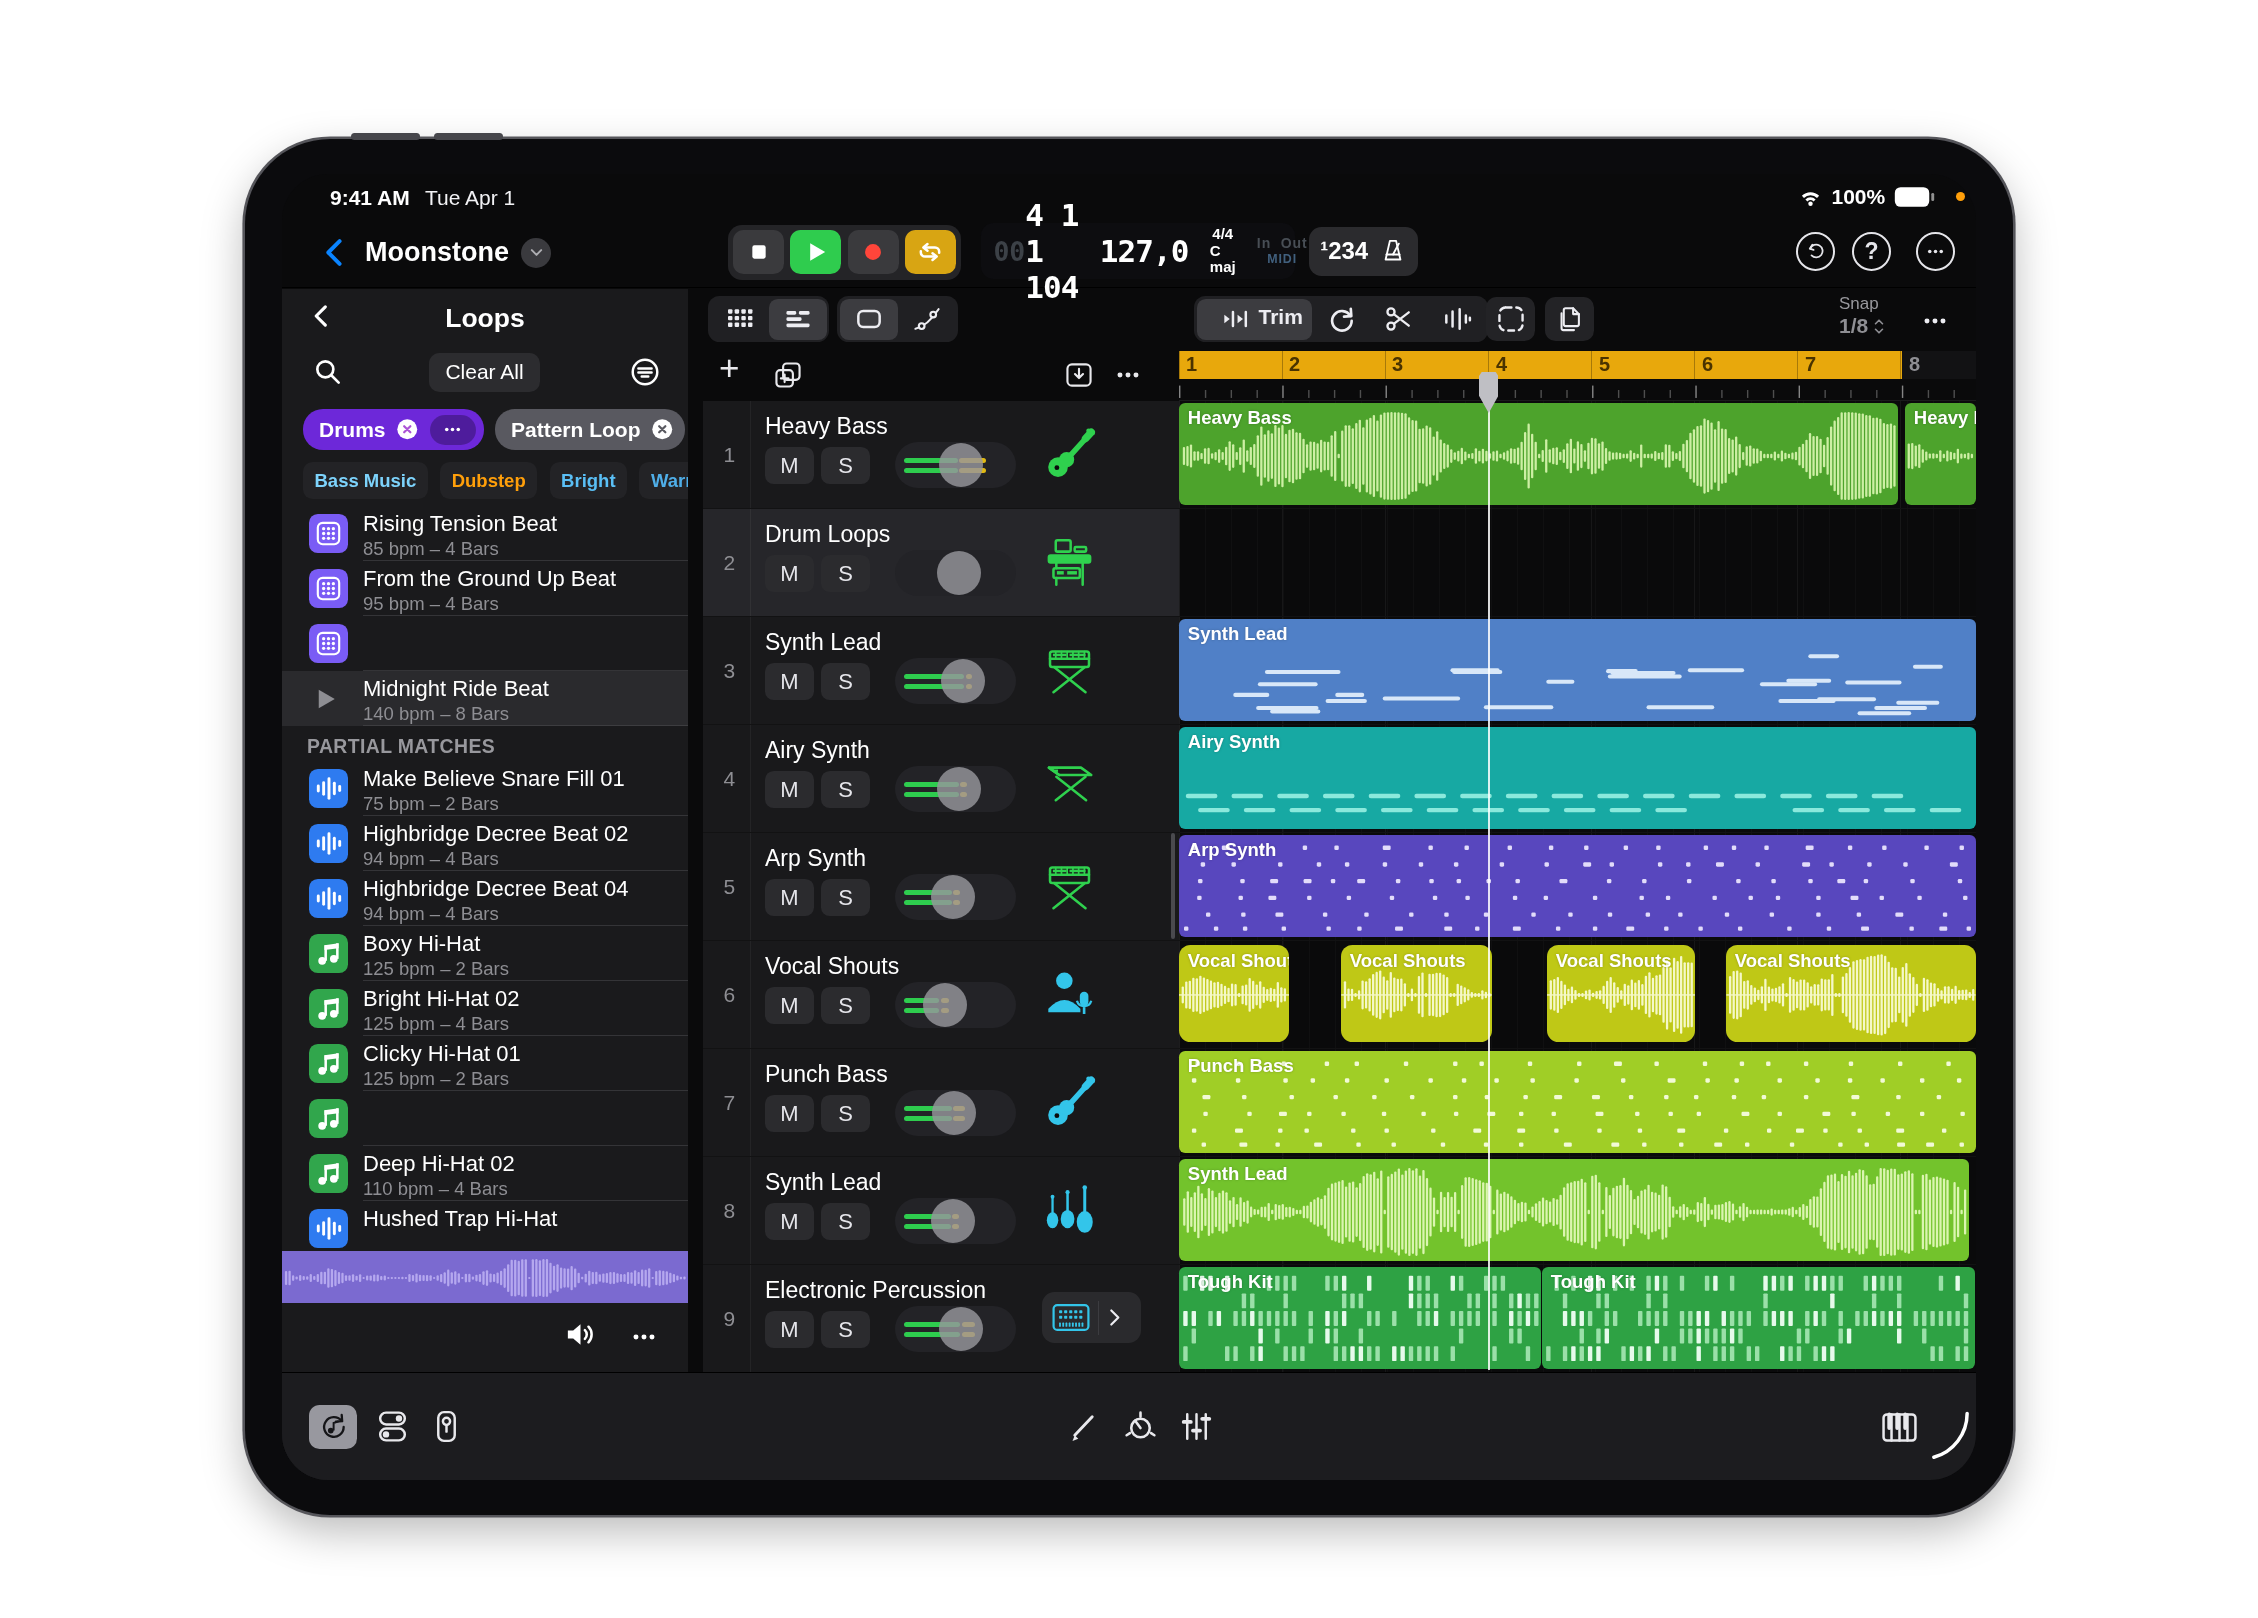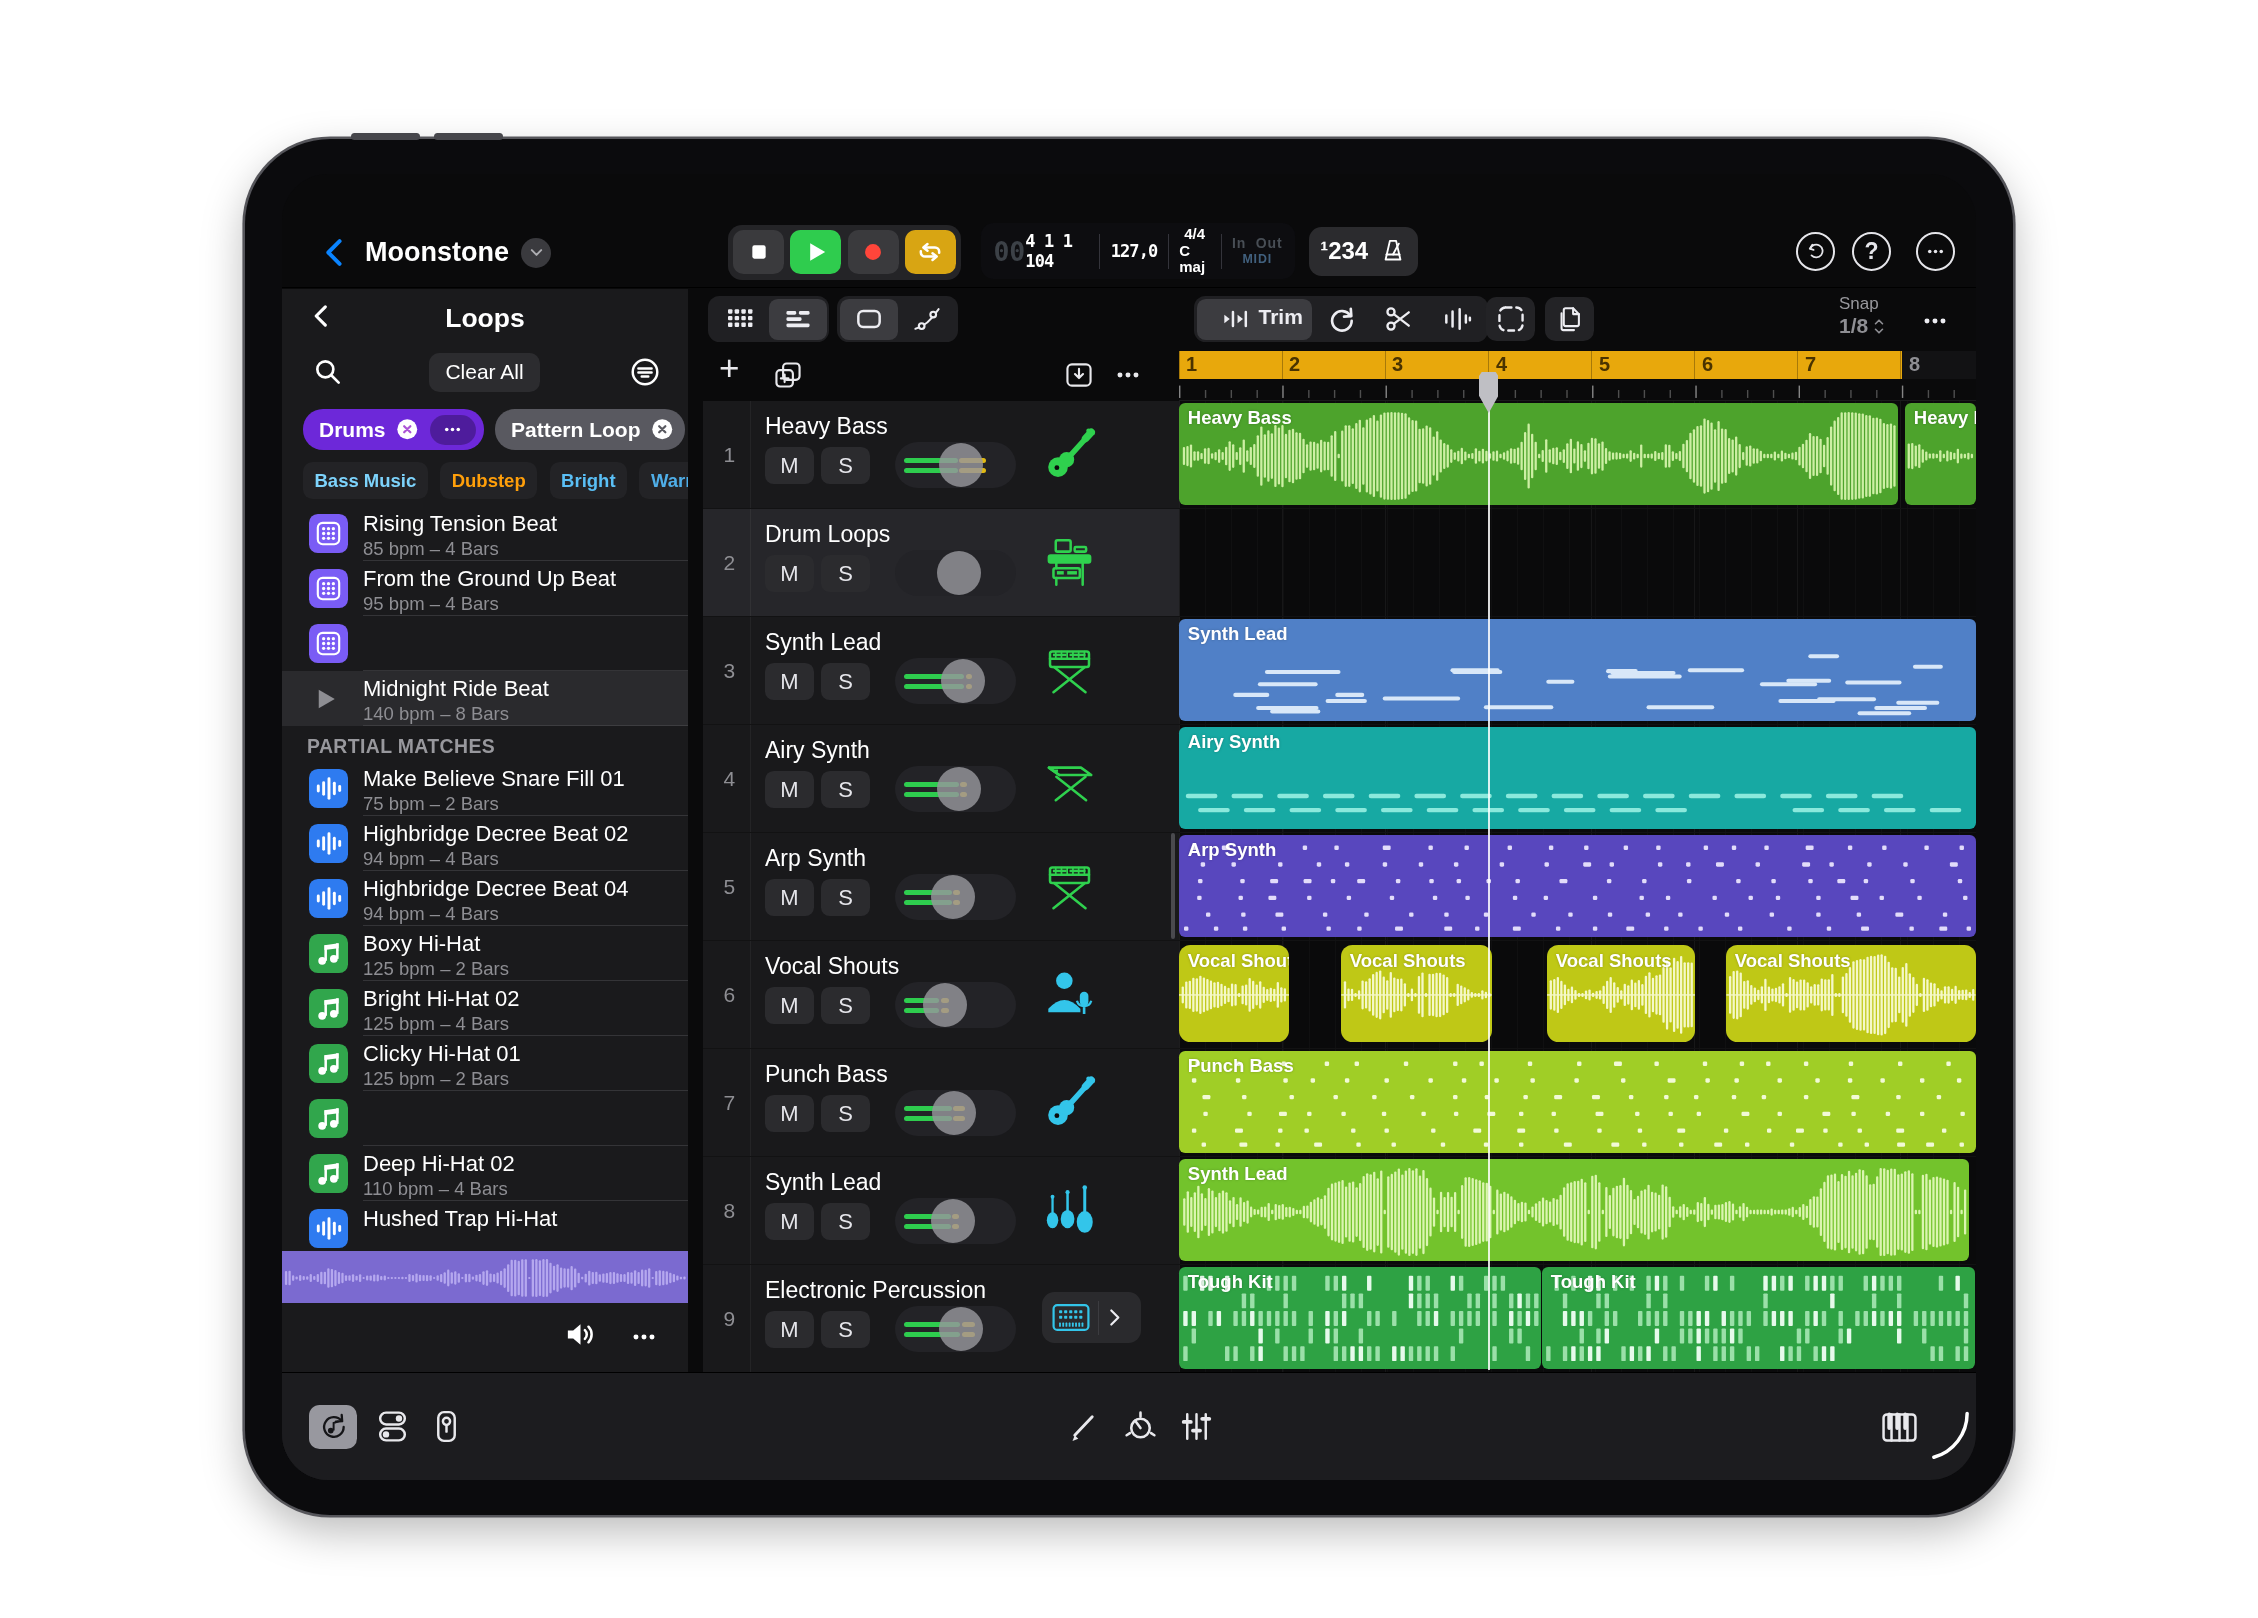--- a/index.html
+++ b/index.html
@@ -34,21 +34,21 @@
   .tbtn{width:51px;height:44px;border-radius:10.6px;display:flex;align-items:center;justify-content:center;background:#3a3a3d}
   .tbtn span{width:30px;height:30px;display:block}
   .tbtn.play{background:var(--play);color:#fff}
   .tbtn.stop{color:#fff}
   .tbtn.rec{color:var(--rec)}
   .tbtn.cyc{background:var(--cyc);color:#fff}
   .lcd{position:absolute;left:699px;top:7px;width:314px;height:56px;background:#0d0d10;border-radius:12.4px;
     display:flex;align-items:center;padding:0 12.4px}
   .lcd-div{width:0.9px;height:35px;background:#34343b;margin:0 10.6px}
   .lcd-dim{color:#3c4147;font-size:26.5px;font-weight:700;font-family:"DejaVu Sans Mono",monospace}
-  .lcd-pos,.lcd-tempo{font-size:17px;font-weight:700;font-family:"DejaVu Sans Mono",monospace;letter-spacing:-0.9px}
+  .lcd-pos,.lcd-tempo{font-size:31px;font-weight:700;font-family:"DejaVu Sans Mono",monospace;letter-spacing:-0.9px}
   .lcd-stack{display:flex;flex-direction:column;align-items:center;line-height:1.1;font-weight:700}
   .lcd-stack .a{font-size:15px}
   .lcd-stack .b{font-size:15px}
   .lcd-io{display:flex;flex-direction:column;align-items:center;line-height:1.2}
   .lcd-io .io{color:#484e55;font-size:14px;font-weight:700;letter-spacing:0.9px}
   .lcd-io .midi{color:#41607e;font-size:12.4px;font-weight:700;letter-spacing:0.9px}
   .countpill{position:absolute;left:1027px;top:10.6px;width:109px;height:49px;background:#2b2b2e;border-radius:12.4px;
     display:flex;align-items:center;justify-content:center;gap:10.6px}
   .countpill .num{font-size:24px;font-weight:700}
   .countpill .met{width:28px;height:28px;color:#fff}
@@ -170,20 +170,41 @@
 </style>
 </head>
 <body>
 
 <div class="page">
   <div class="device">
     <div class="vol-btn" style="left:106px;width:69px"></div>
     <div class="vol-btn" style="left:189px;width:69px"></div>
     <div class="screen">
 
+      <div class="statusbar">
+        <div class="sb-time">9:41 AM</div>
+        <div class="sb-date">Tue Apr 1</div>
+        <div class="sb-right">
+          <span class="sb-wifi svgslot" data-icon="wifi">
+              <svg viewBox="0 0 36 36" fill="currentColor">
+                <circle cx="18" cy="27" r="3.2"></circle>
+                <path d="M10.6 20.8 a10.5 10.5 0 0 1 14.8 0 l-3 3.1 a6.3 6.3 0 0 0 -8.8 0 z"></path>
+                <path d="M5.6 15.6 a17.5 17.5 0 0 1 24.8 0 l-3 3.1 a13.3 13.3 0 0 0 -18.8 0 z"></path>
+              </svg>
+            </span>
+          <span class="sb-batt-label">100%</span>
+          <span class="sb-batt svgslot" data-icon="battery">
+              <svg viewBox="0 0 50 26">
+                <rect x="1" y="1" width="42" height="24" rx="7" fill="#fff"></rect>
+                <rect x="45.5" y="8" width="3.5" height="10" rx="1.7" fill="#fff" opacity="0.55"></rect>
+              </svg>
+            </span>
+        </div>
+        <div class="cam-dot"></div>
+      </div>
 
       <div class="topbar">
         <span class="back-chevron svgslot" data-icon="chevron_left">
             <svg viewBox="0 0 36 36">
               <path d="M22 7 L11 18 L22 29" fill="none" stroke="currentColor" stroke-linecap="round" stroke-linejoin="round" stroke-width="3.8"></path>
             </svg>
           </span>
         <div class="project">
           <span class="project-name">Moonstone</span>
           <span class="proj-chip">

